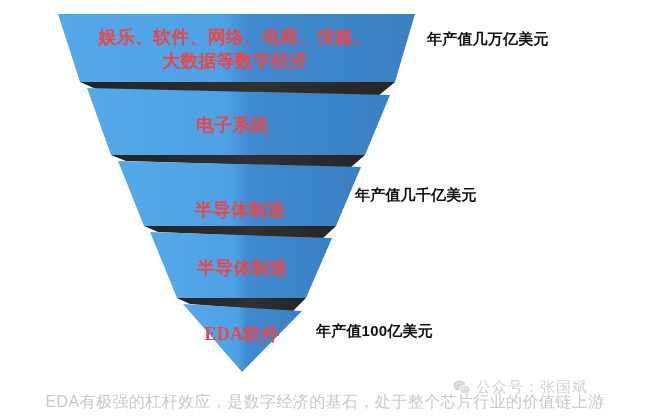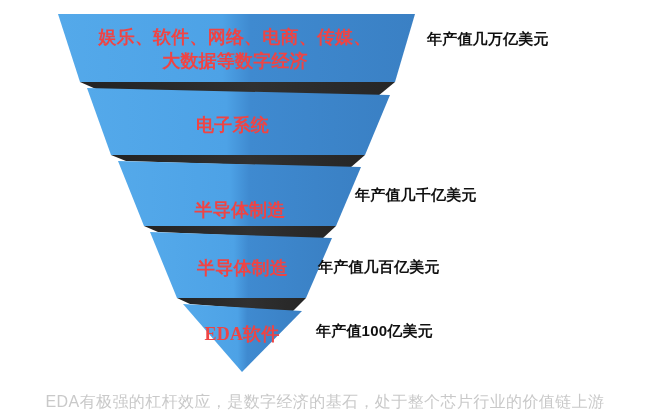--- a/index.html
+++ b/index.html
@@ -121,20 +121,26 @@
 
   <div class="layer-label" style="left:170px; top:256px; width:145px;">半导体制造</div>
 
   <div class="layer-label" style="left:177px; top:322px; width:130px; ">EDA软件</div>
 
   <div class="value-label" style="left:427px; top:30px;">年产值几万亿美元</div>
 
 
   <div class="value-label" style="left:355px; top:186px;">年产值几千亿美元</div>
 
-  <div class="value-label" style="left:318px; top:258px;">年产值几百亿美元</div>
 
   <div class="value-label" style="left:316px; top:322px;">年产值100亿美元</div>
 
   <div class="caption">EDA有极强的杠杆效应，是数字经济的基石，处于整个芯片行业的价值链上游</div>
 
+  <div class="watermark">
+    <svg class="wechat-icon" viewBox="0 0 24 24">
+      <path fill="#b9b9b9" d="M9 3C4.9 3 1.6 5.9 1.6 9.4c0 2 1.1 3.8 2.9 5L3.8 16.6l2.6-1.3c.8.2 1.7.4 2.6.4h.6c-.1-.4-.2-.9-.2-1.3 0-3.3 3.2-6 7.1-6 .3 0 .5 0 .8.1C16.6 5.3 13.2 3 9 3zm-2.4 3.2c.5 0 .9.4.9.9s-.4.9-.9.9-.9-.4-.9-.9.4-.9.9-.9zm4.9 0c.5 0 .9.4.9.9s-.4.9-.9.9-.9-.4-.9-.9.4-.9.9-.9z"></path>
+      <path fill="#c6c6c6" d="M16.5 9.6c-3.4 0-6.1 2.3-6.1 5.1 0 2.8 2.7 5.1 6.1 5.1.7 0 1.4-.1 2.1-.3l2.1 1.1-.6-1.8c1.4-.9 2.4-2.4 2.4-4.1 0-2.8-2.7-5.1-6-5.1zm-2 3.1c.4 0 .7.3.7.7s-.3.7-.7.7-.8-.3-.8-.7.4-.7.8-.7zm4 0c.4 0 .7.3.7.7s-.3.7-.7.7-.8-.3-.8-.7.4-.7.8-.7z"></path>
+    </svg>
+    <span>公众号：张国斌</span>
+  </div>
 
 </div>
 
 </body></html>

